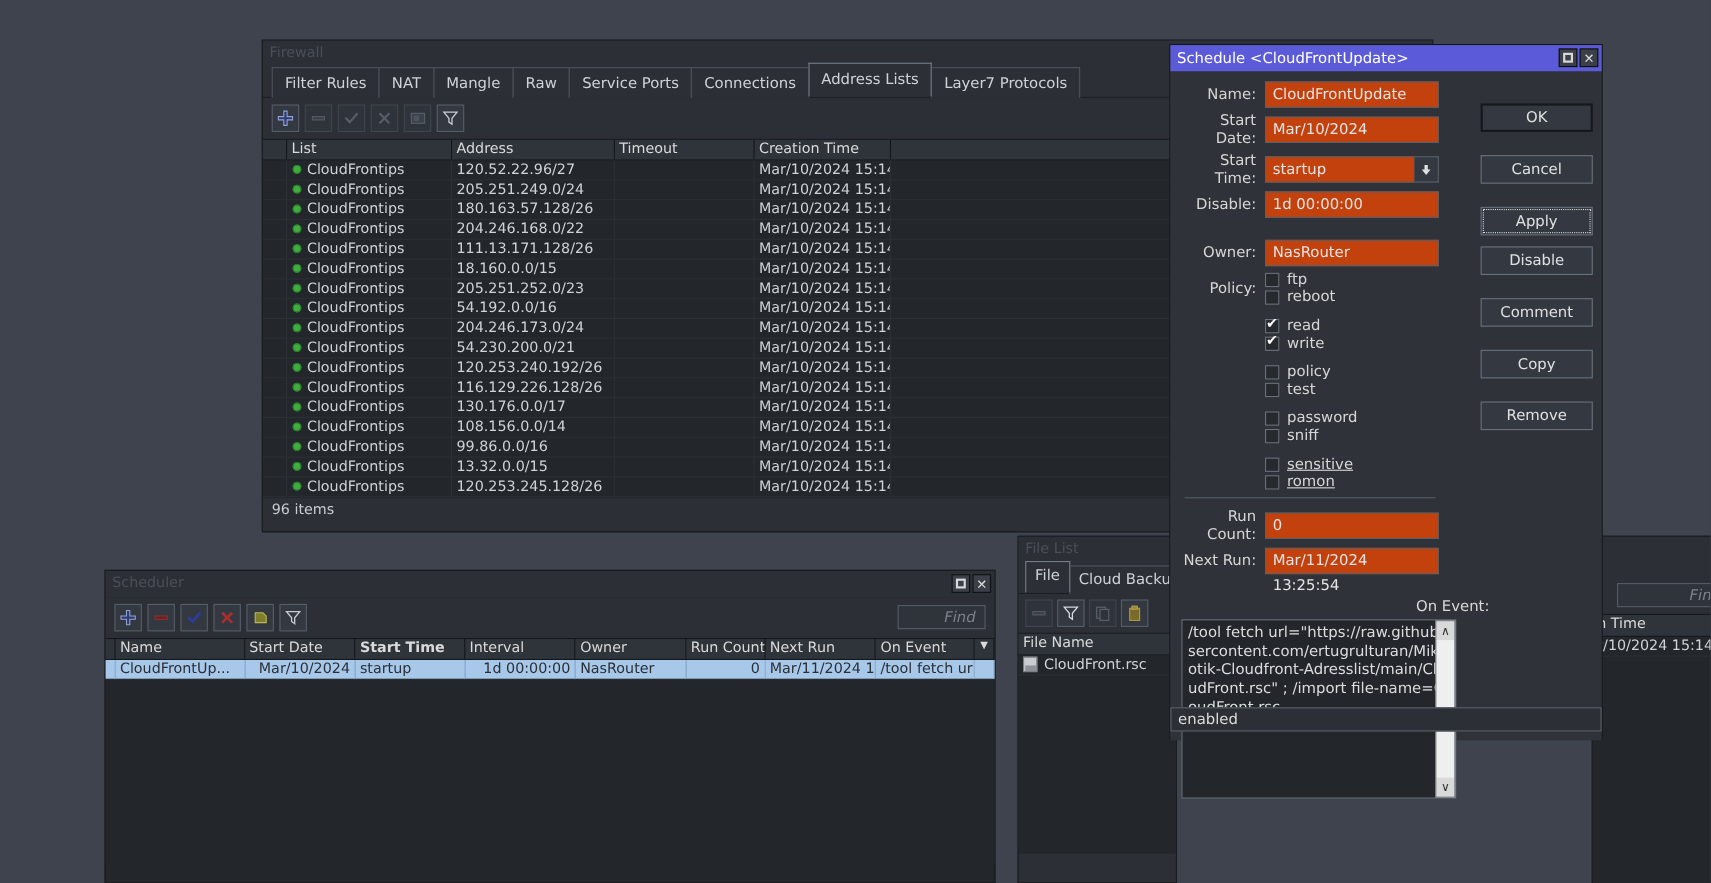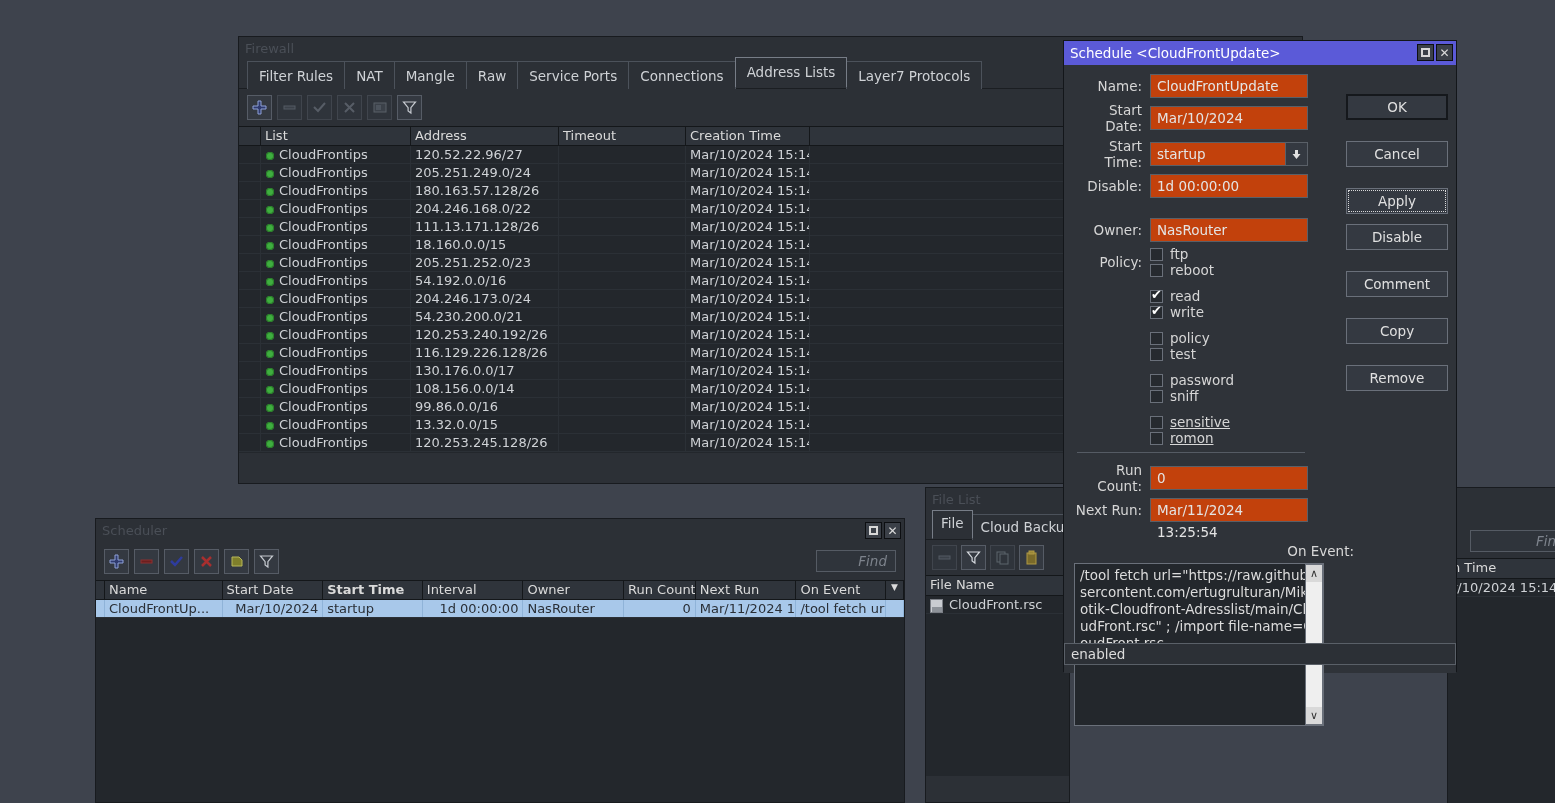--- a/index.html
+++ b/index.html
@@ -318,20 +318,21 @@
         </div>
         <div class="trow">
           <div class="td" style="width: 22px;"></div>
           <div class="td" style="width: 150px;"><span class="dot"></span><span>CloudFrontips</span></div>
           <div class="td" style="width: 148px;">120.253.245.128/26</div>
           <div class="td" style="width: 127px;"></div>
           <div class="td" style="width: 124px;">Mar/10/2024 15:14..</div>
           <div class="td" style="width: 492px;"></div>
         </div>
       </div>
+    <div class="statusbar">96 items</div>
   </div>
 
   <div class="win" style="left:95px; top:518px; width:810px; height:285px; background:#23272c;">
     <div class="win-title">
       <span>Scheduler</span>
       <div class="win-btns">
         <div class="win-btn">
             <span class="sq"></span>
           </div>
         <div class="win-btn">

